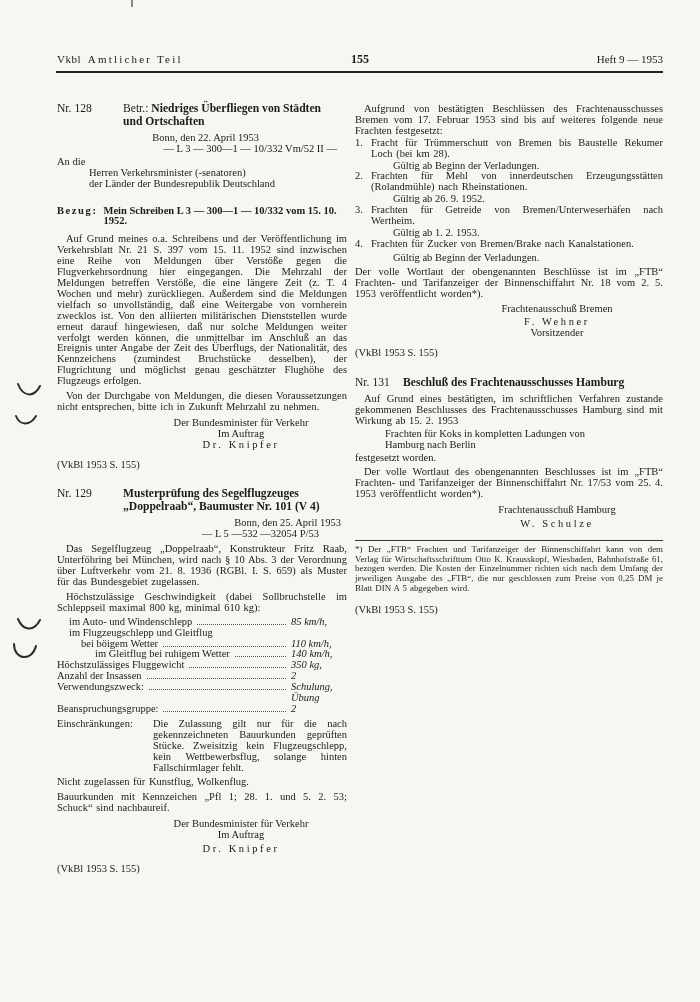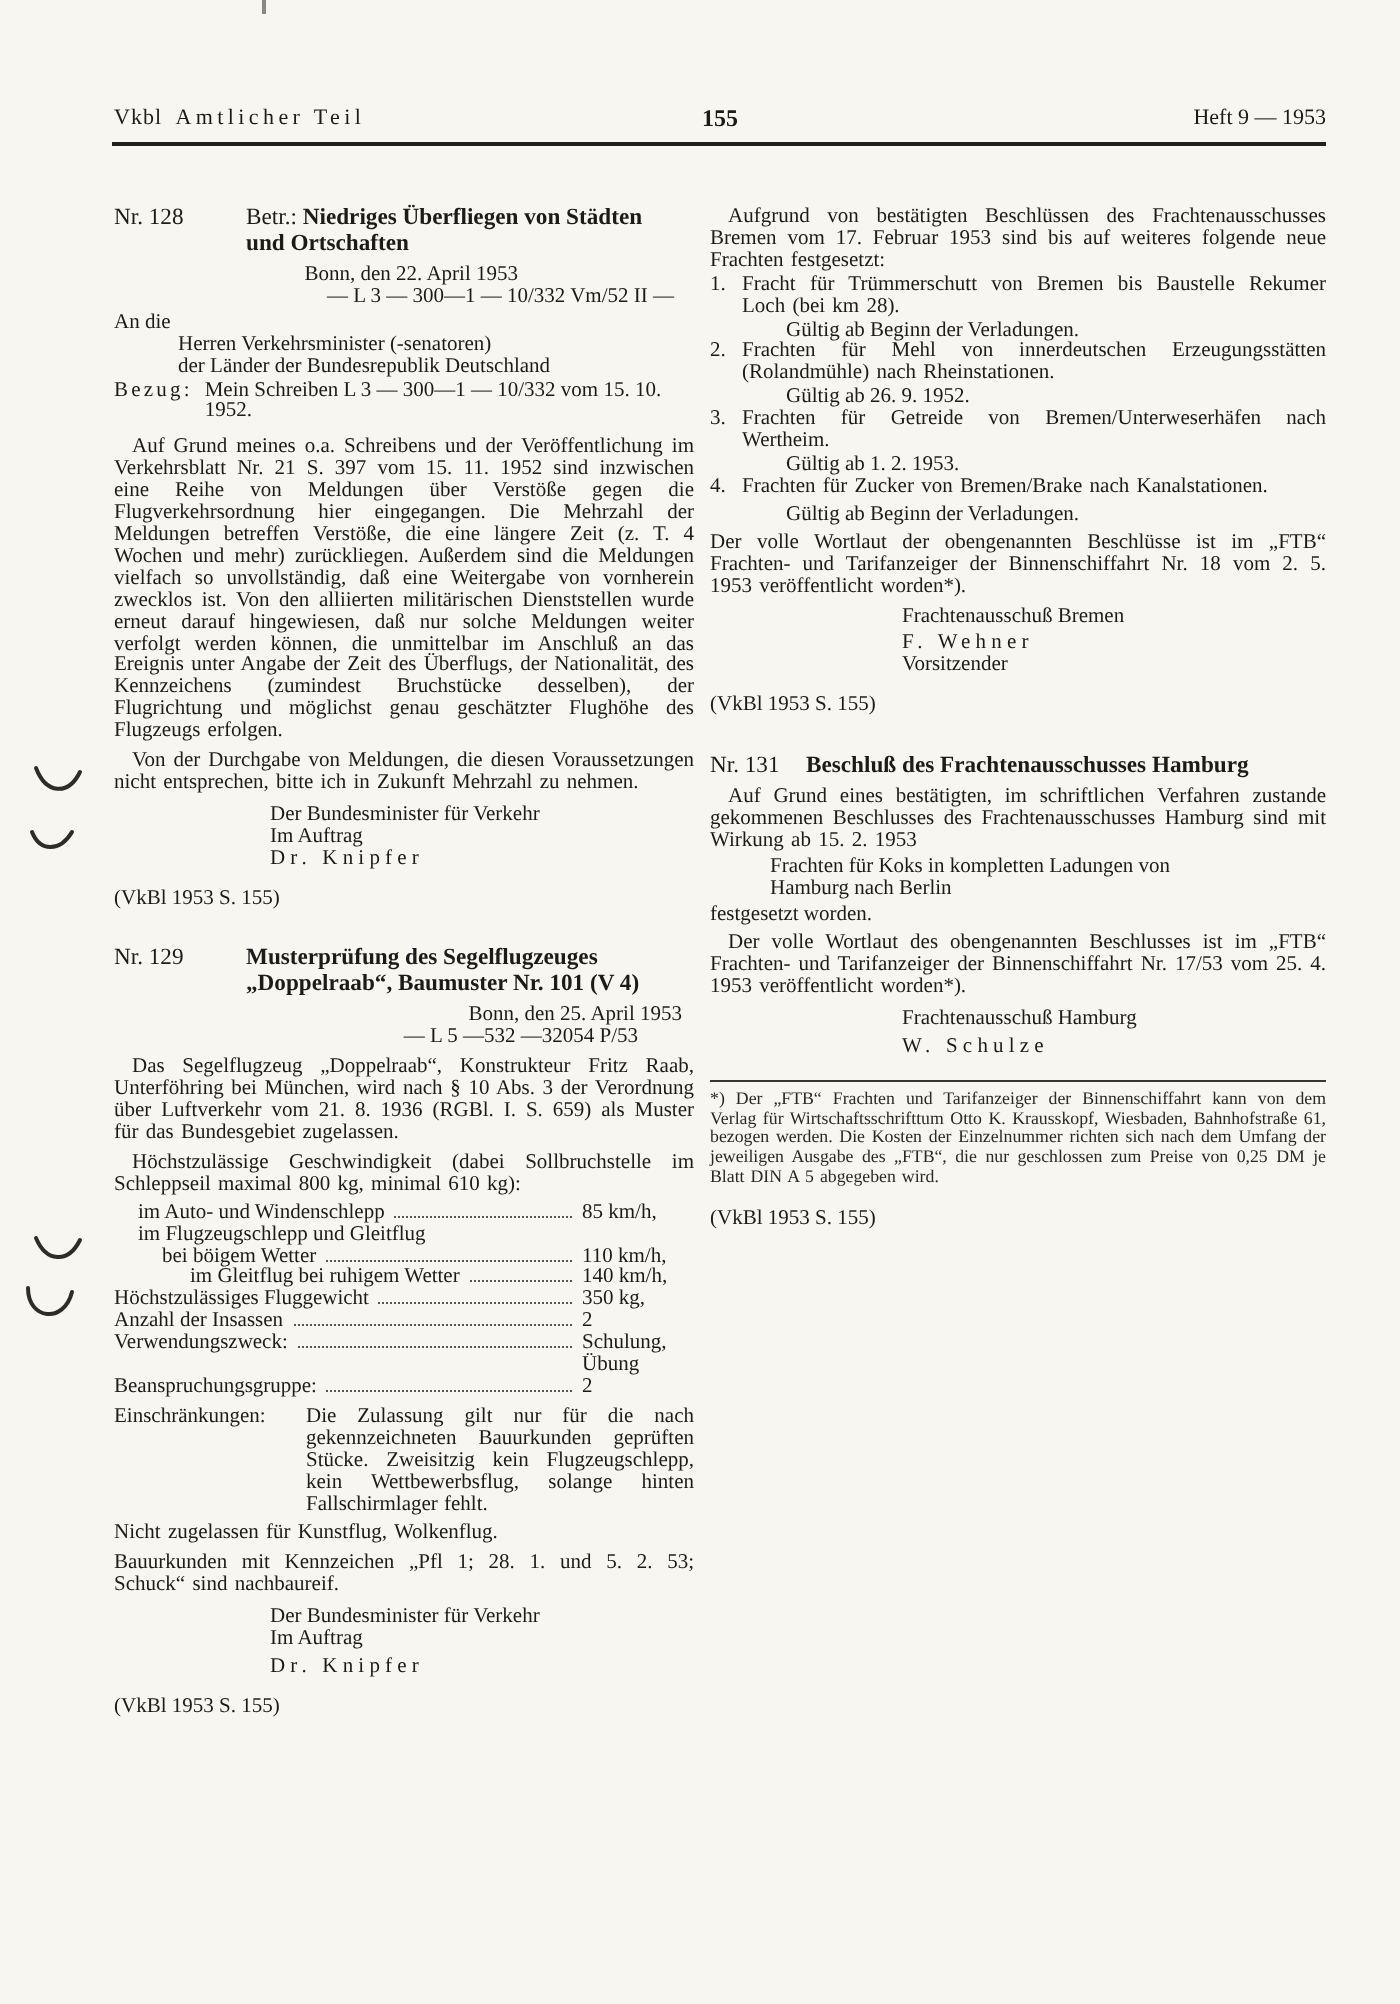--- a/index.html
+++ b/index.html
@@ -34,35 +34,35 @@
   
   .para{text-align:justify;word-spacing:1px;margin:4px 0 0 0;}
   .indent{text-indent:9px;}
   .line{white-space:nowrap;}
   .dateblock{text-align:right;margin:1px 0 2px 0;}
   .dateblock .d1-128{padding-right:88px;}
   .dateblock .d2-128{padding-right:10px;}
   .dateblock .d1-129{padding-right:6px;}
   .dateblock .d2-129{padding-right:28px;}
   .addr-ind{margin-left:32px;}
-  .hang{display:flex;margin-top:1px;}
+  .hang{display:flex;margin-top:16px;font-weight:bold;}
   .hang .hang-label{flex:none;letter-spacing:1.6px;padding-right:6px;}
   .hang .hang-body{flex:1;}
   
-  .sig{margin:5px 0 0 auto;width:212px;text-align:left;}
+  .sig{margin:5px 0 0 auto;width:212px;text-align:center;}
   .sig div{white-space:nowrap;}
   .spacedname2{letter-spacing:2.6px;}
   .source{margin-top:9px;}
   .art-gap{margin-top:17px;}
   
   .spec{margin-top:3px;}
   .spec-row{display:flex;align-items:baseline;}
   .spec-label{flex:none;white-space:nowrap;}
   .leader{flex:1;border-bottom:1px dotted #555;margin:0 5px 2px 5px;min-width:8px;}
-  .spec-value{flex:none;width:56px;text-align:left;}
+  .spec-value{flex:none;width:56px;text-align:left;font-style:italic;}
   .ind1{padding-left:12px;}
   .ind2{padding-left:24px;}
   .ind3{padding-left:38px;}
   .einschr{display:flex;margin-top:4px;}
   .einschr-label{flex:none;width:96px;}
   .einschr-body{flex:1;text-align:justify;word-spacing:.5px;}
   
   .nlist{margin-top:1px;}
   .nitem{display:flex;}
   .ni-num{flex:none;width:16px;}

